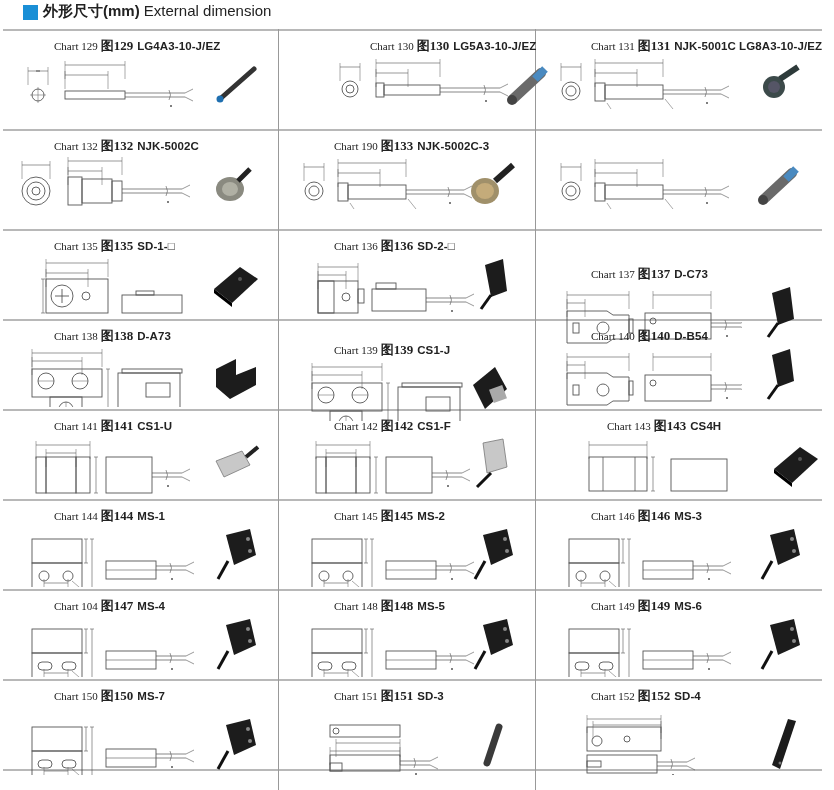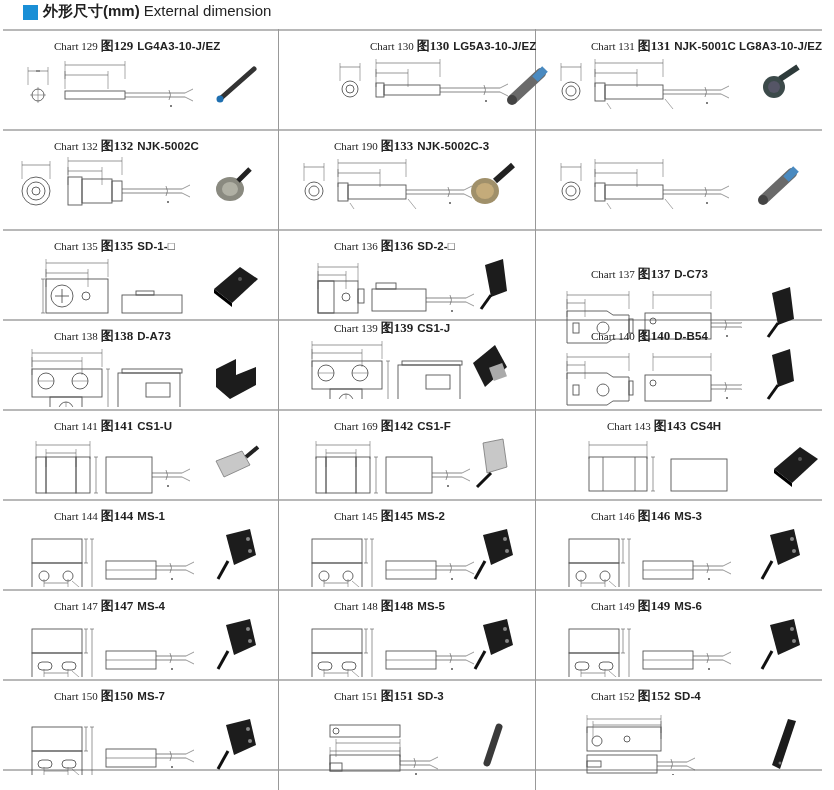--- a/index.html
+++ b/index.html
@@ -376,21 +376,21 @@
           <rect x="112" y="26" width="60" height="4" fill="none" stroke="#555" stroke-width="0.9"></rect>
           <rect x="136" y="40" width="24" height="14" fill="none" stroke="#555" stroke-width="0.9"></rect>
         </svg>
       </div>
       <div class="photo" style="top: 24px;">
         <svg width="60" height="56" viewBox="0 0 60 56">
           <path d="M10 24 L30 14 L30 30 L50 22 L50 40 L24 54 L10 42 Z" fill="#1c1c1c"></path>
         </svg>
       </div>
     </div>
-    <div class="cell" style="left: 280px; top: 284px; width: 255px; height: 100px;">
+    <div class="cell" style="left: 280px; top: 306px; width: 255px; height: 100px;">
       <div class="label"><span class="chart">Chart 139</span><span class="cn">图139</span><span class="model">CS1-J</span></div>
       <div class="drawing" style="top: 22px;">
         <svg width="195" height="64" viewBox="0 0 195 64">
           <rect x="22" y="26" width="70" height="28" fill="none" stroke="#555" stroke-width="0.9"></rect>
           <circle cx="36" cy="38" r="8" fill="none" stroke="#555" stroke-width="0.9"></circle>
           <circle cx="70" cy="38" r="8" fill="none" stroke="#555" stroke-width="0.9"></circle>
           <line x1="28" y1="38" x2="44" y2="38" stroke="#555" stroke-width="0.5"></line>
           <line x1="62" y1="38" x2="78" y2="38" stroke="#555" stroke-width="0.5"></line>
           <rect x="40" y="54" width="32" height="24" fill="none" stroke="#555" stroke-width="0.9"></rect>
           <circle cx="56" cy="66" r="7" fill="none" stroke="#555" stroke-width="0.9"></circle>
@@ -479,21 +479,21 @@
         </svg>
       </div>
       <div class="photo" style="top: 24px;">
         <svg width="60" height="56" viewBox="0 0 60 56">
           <path d="M10 26 L36 16 L44 30 L18 42 Z" fill="#c8c8c8" stroke="#777" stroke-width="0.8"></path>
           <line x1="40" y1="22" x2="52" y2="12" stroke="#222" stroke-width="4"></line>
         </svg>
       </div>
     </div>
     <div class="cell" style="left: 280px; top: 382px; width: 255px; height: 88px;">
-      <div class="label"><span class="chart">Chart 169</span><span class="cn">图142</span><span class="model">CS1-F</span></div>
+      <div class="label"><span class="chart">Chart 142</span><span class="cn">图142</span><span class="model">CS1-F</span></div>
       <div class="drawing" style="top: 22px;">
         <svg width="195" height="64" viewBox="0 0 195 64">
           <rect x="26" y="24" width="54" height="36" fill="none" stroke="#555" stroke-width="0.9"></rect>
           <rect x="36" y="24" width="0.01" height="36" fill="none" stroke="#555" stroke-width="0.9"></rect>
           <rect x="66" y="24" width="0.01" height="36" fill="none" stroke="#555" stroke-width="0.9"></rect>
           <line x1="36" y1="24" x2="36" y2="60" stroke="#555" stroke-width="0.8"></line>
           <line x1="66" y1="24" x2="66" y2="60" stroke="#555" stroke-width="0.8"></line>
           <line x1="26" y1="12" x2="80" y2="12" stroke="#555" stroke-width="0.6"></line>
           <line x1="26" y1="8" x2="26" y2="26" stroke="#555" stroke-width="0.5"></line>
           <line x1="80" y1="8" x2="80" y2="26" stroke="#555" stroke-width="0.5"></line>
@@ -660,21 +660,21 @@
       <div class="photo" style="top: 24px;">
         <svg width="60" height="56" viewBox="0 0 60 56">
           <path d="M20 10 L44 4 L50 30 L28 40 Z" fill="#1c1c1c"></path>
           <circle cx="42" cy="14" r="2" fill="#888"></circle>
           <circle cx="44" cy="26" r="2" fill="#888"></circle>
           <line x1="22" y1="36" x2="12" y2="54" stroke="#111" stroke-width="3"></line>
         </svg>
       </div>
     </div>
     <div class="cell" style="left: 0px; top: 562px; width: 278px; height: 88px;">
-      <div class="label"><span class="chart">Chart 147</span><span class="cn">图147</span><span class="model">MS-4</span></div>
+      <div class="label"><span class="chart">Chart 104</span><span class="cn">图147</span><span class="model">MS-4</span></div>
       <div class="drawing" style="top: 22px;">
         <svg width="195" height="64" viewBox="0 0 195 64">
           <rect x="22" y="16" width="50" height="24" fill="none" stroke="#555" stroke-width="0.9"></rect>
           <rect x="22" y="40" width="50" height="26" fill="none" stroke="#555" stroke-width="0.9"></rect>
           <rect x="28" y="49" width="14" height="8" rx="4" fill="none" stroke="#555" stroke-width="0.9"></rect>
           <rect x="52" y="49" width="14" height="8" rx="4" fill="none" stroke="#555" stroke-width="0.9"></rect>
           <line x1="76" y1="16" x2="76" y2="40" stroke="#555" stroke-width="0.6"></line>
           <line x1="74" y1="16" x2="78" y2="16" stroke="#555" stroke-width="0.6"></line>
           <line x1="74" y1="40" x2="78" y2="40" stroke="#555" stroke-width="0.6"></line>
           <line x1="82" y1="16" x2="82" y2="66" stroke="#555" stroke-width="0.6"></line>

